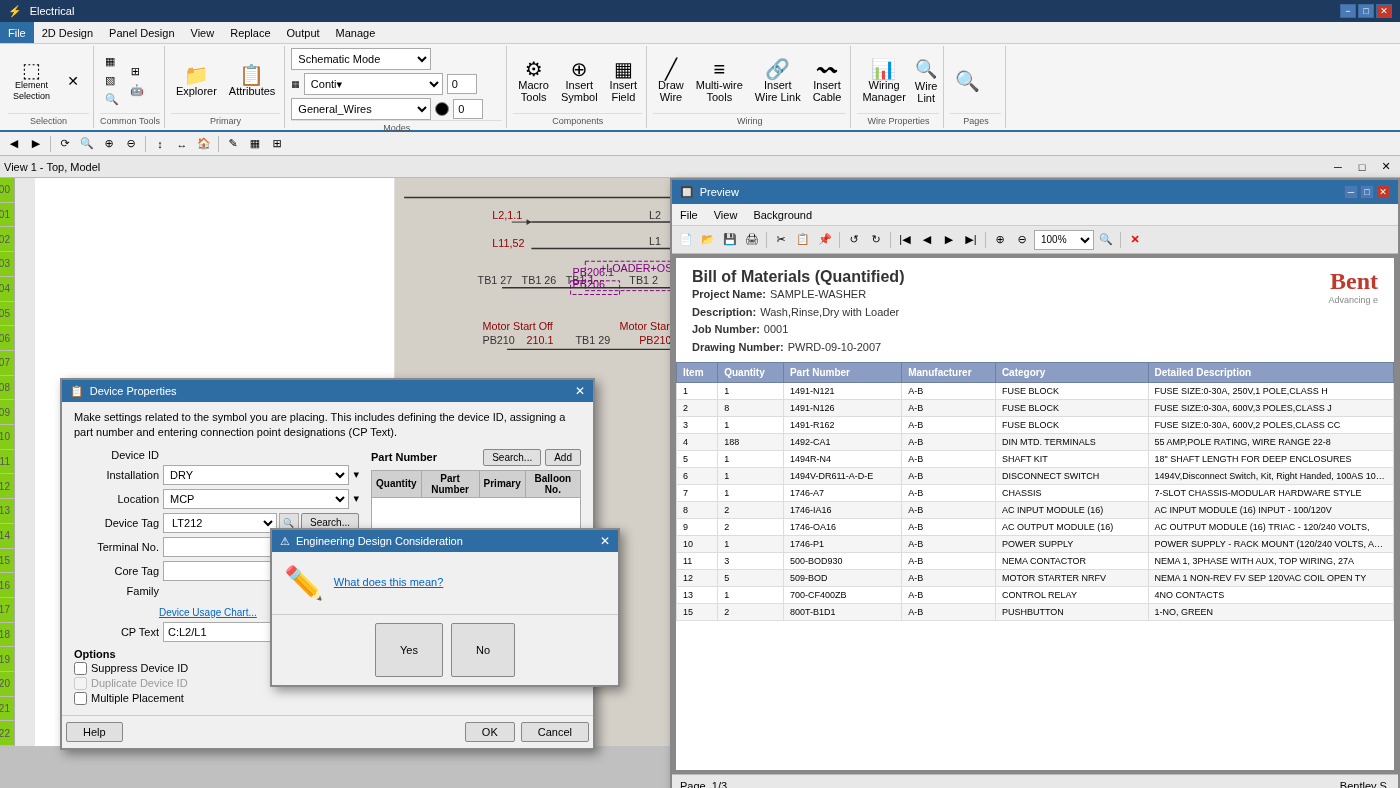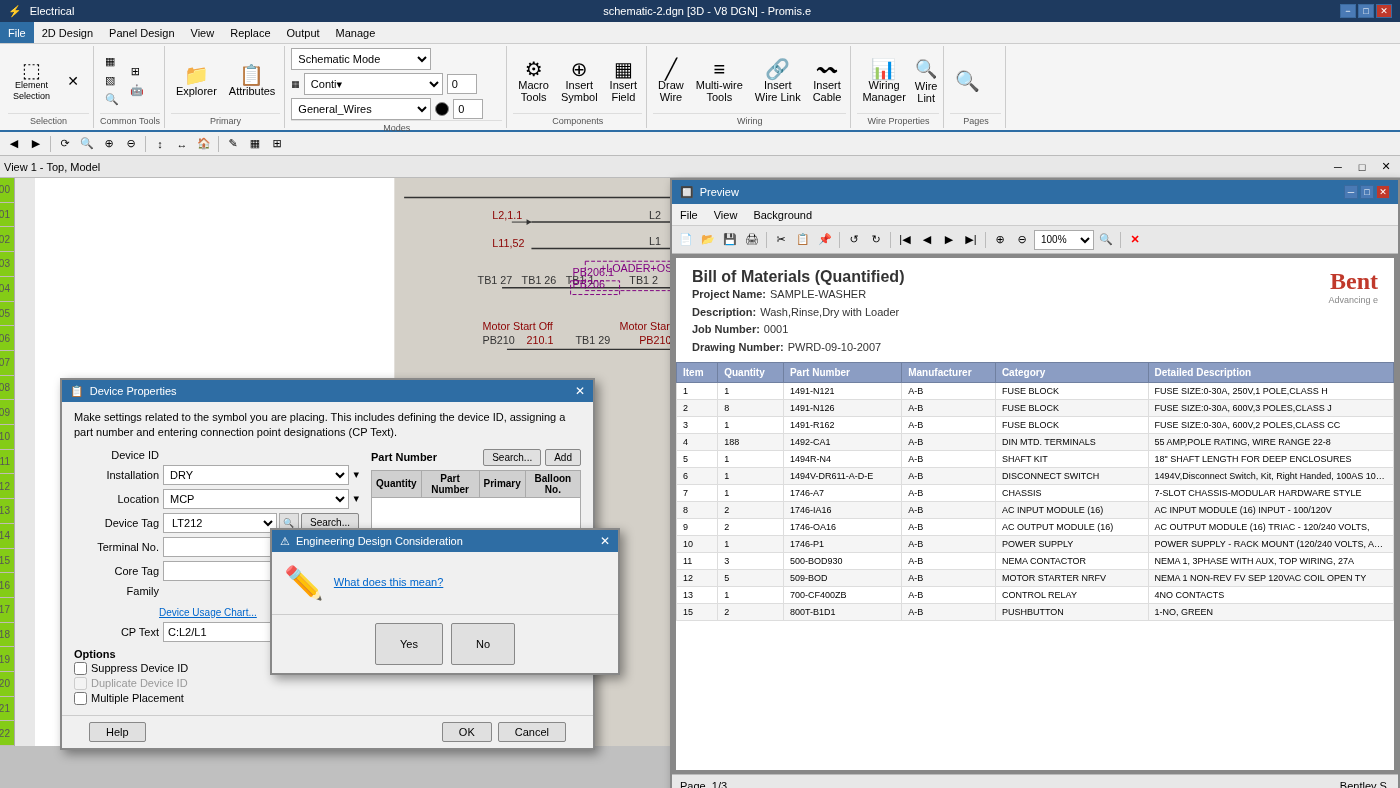--- a/index.html
+++ b/index.html
@@ -335,21 +335,21 @@
     .form-combo-select { flex: 1; height: 20px; border: 1px solid #aaa; background: white; font-size: 11px; }
     .form-combo-btn { width: 20px; height: 20px; border: 1px solid #aaa; background: #e0e0e0; cursor: pointer; display: flex; align-items: center; justify-content: center; font-size: 9px; }
     .part-number-header { display: flex; justify-content: space-between; align-items: center; margin-bottom: 4px; }
     .part-number-label { font-size: 11px; font-weight: bold; }
     .part-table { width: 100%; border-collapse: collapse; font-size: 10px; }
     .part-table th { background: #d0d0d0; border: 1px solid #aaa; padding: 2px 4px; font-size: 10px; }
     .part-table td { border: 1px solid #aaa; padding: 2px 4px; background: white; }
     .options-section { margin-top: 6px; }
     .options-title { font-weight: bold; font-size: 11px; margin-bottom: 2px; }
     .checkbox-row { display: flex; align-items: center; gap: 4px; margin-bottom: 2px; }
-    .dialog-footer { display: flex; justify-content: space-between; align-items: center; padding: 6px 27px; border-top: 1px solid #ccc; }
+    .dialog-footer { display: flex; justify-content: space-between; align-items: center; padding: 6px 4px; border-top: 1px solid #ccc; }
     .footer-btns { display: flex; gap: 6px; }
     .dialog-btn {
       padding: 3px 16px;
       border: 1px solid #888;
       background: #e0e0e0;
       cursor: pointer;
       font-size: 11px;
       border-radius: 2px;
     }
 
@@ -419,21 +419,20 @@
     }
   </style>
 </head>
 <body>
 
 <div class="title-bar">
   <div class="title-bar-left">
     <span>⚡</span>
     <span>Electrical</span>
   </div>
-  <span class="title-bar-title">schematic-2.dgn [3D - V8 DGN] - Promis.e</span>
   <div class="title-bar-controls">
     <div class="title-btn">−</div>
     <div class="title-btn">□</div>
     <div class="title-btn close">✕</div>
   </div>
 </div>
 
 <div class="menu-bar">
   <div class="menu-item active">File</div>
   <div class="menu-item">2D Design</div>
@@ -1074,18 +1073,18 @@
       <span class="dialog-close">✕</span>
     </div>
     <div class="eng-body">
       <div class="eng-icon">✏️</div>
       <div>
         <br>
         <a href="#" class="eng-link">What does this mean?</a>
       </div>
     </div>
     <div class="eng-footer">
-      <button class="dialog-btn" style="padding:14px 24px;">Yes</button>
+      <button class="dialog-btn" style="padding:20px 24px;">Yes</button>
       <button class="dialog-btn" style="padding:14px 24px;">No</button>
     </div>
   </div>
 
 </div>
 
 </body></html>

